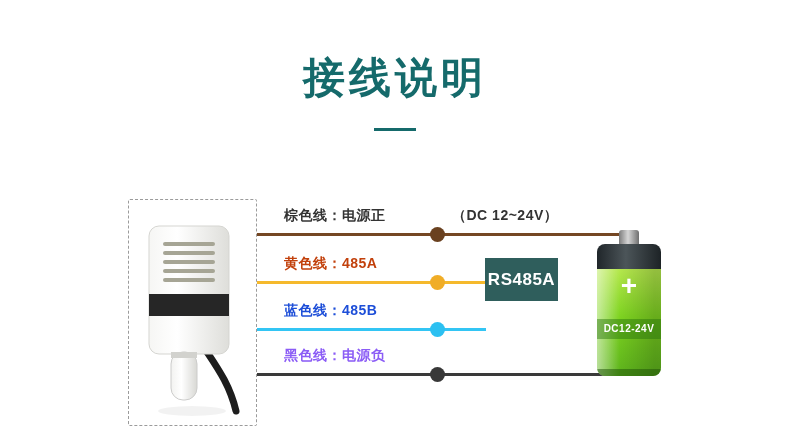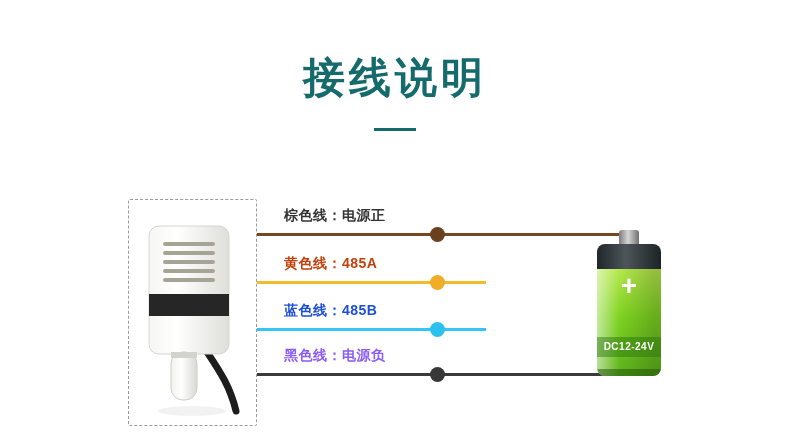--- a/index.html
+++ b/index.html
@@ -137,21 +137,20 @@
     position: absolute;
     top: 50px; left: 0;
     width: 100%; height: 20px;
     background: rgba(38, 112, 10, 0.45);
     color: #ffffff;
     font-size: 10px;
     font-weight: bold;
     text-align: center;
     line-height: 20px;
     letter-spacing: 0.5px;
-    margin-top: 18px;
   }
   .bat-base {
     position: absolute;
     bottom: 0; left: 0;
     width: 100%; height: 7px;
     background: rgba(30, 80, 8, 0.5);
     border-radius: 0 0 8px 8px;
   }
 </style>
 </head>
@@ -202,24 +201,26 @@
   <div class="wire wire-yellow"></div>
   <div class="wire wire-blue"></div>
   <div class="wire wire-black"></div>
 
   <div class="dot dot-brown"></div>
   <div class="dot dot-yellow"></div>
   <div class="dot dot-blue"></div>
   <div class="dot dot-black"></div>
 
   <div class="wire-label lbl-1">棕色线：电源正</div>
+  <div class="wire-label note-1">（DC 12~24V）</div>
   <div class="wire-label lbl-2">黄色线：485A</div>
   <div class="wire-label lbl-3">蓝色线：485B</div>
   <div class="wire-label lbl-4">黑色线：电源负</div>
 
+  <div class="term-box term-a">RS485A</div>
 
   <div class="battery">
     <div class="bat-terminal"></div>
     <div class="bat-cap"></div>
     <div class="bat-body">
       <div class="bat-plus">+</div>
       <div class="bat-label">DC12-24V</div>
       <div class="bat-base"></div>
     </div>
   </div>

